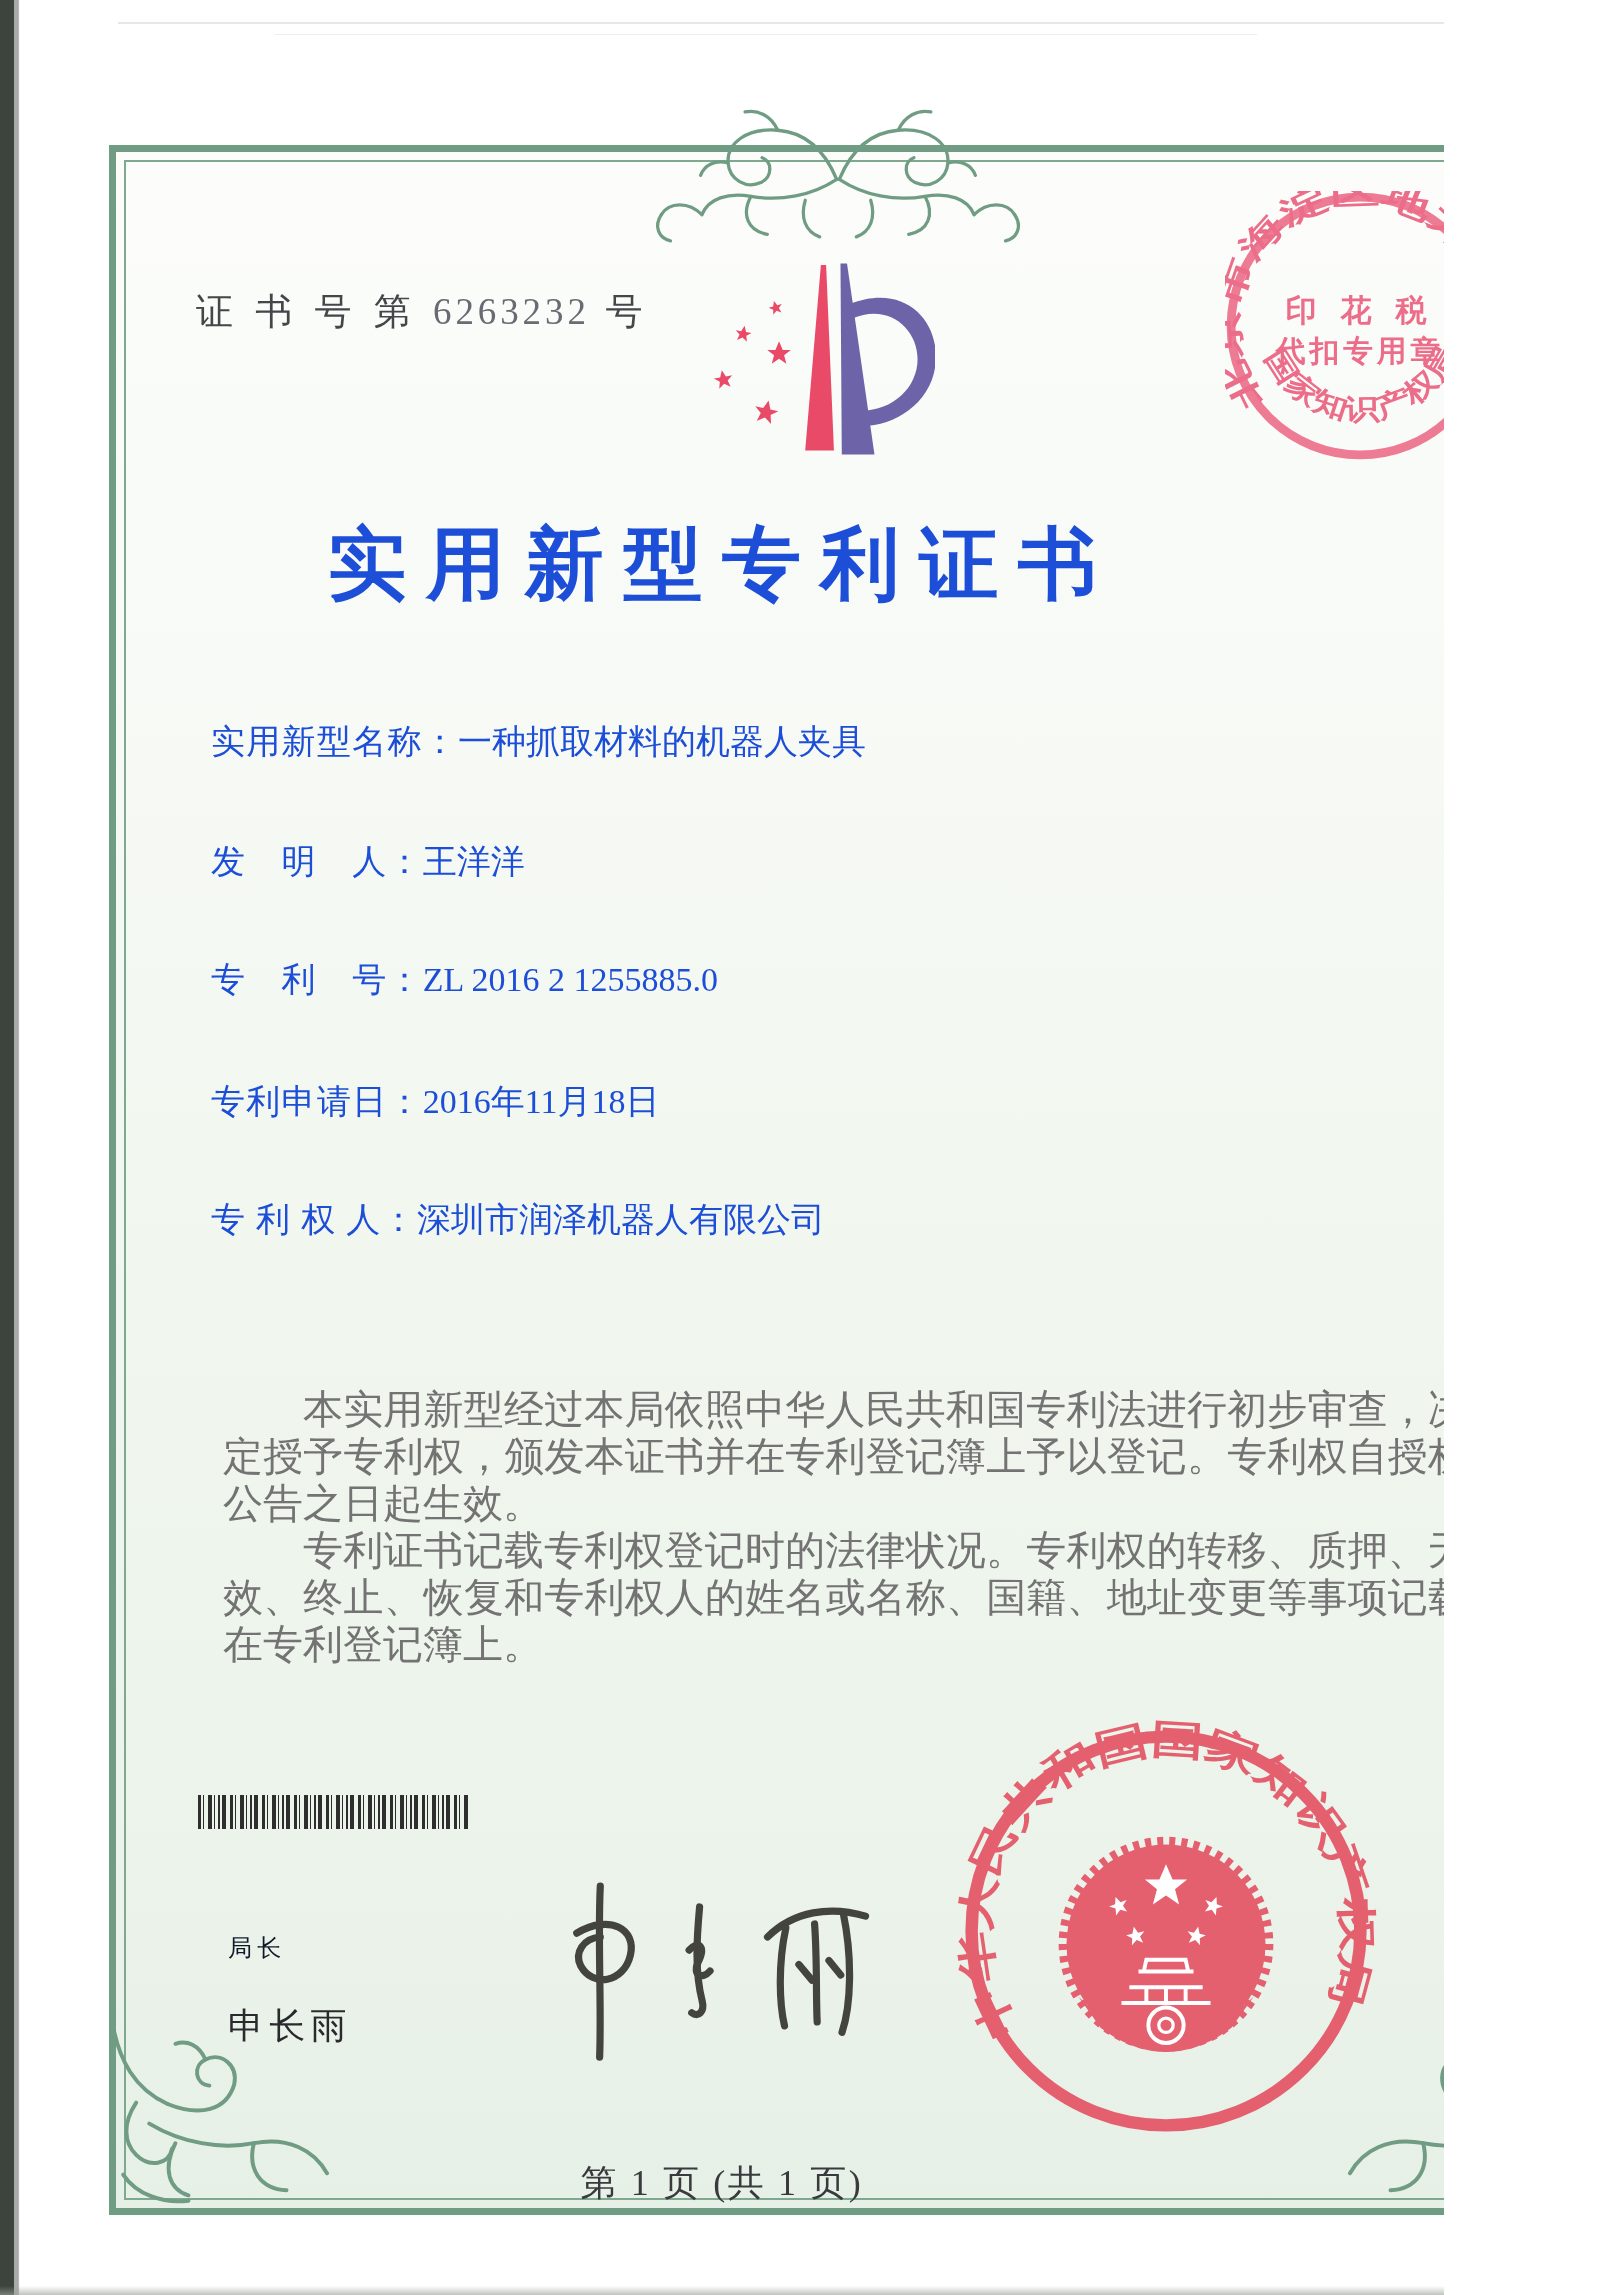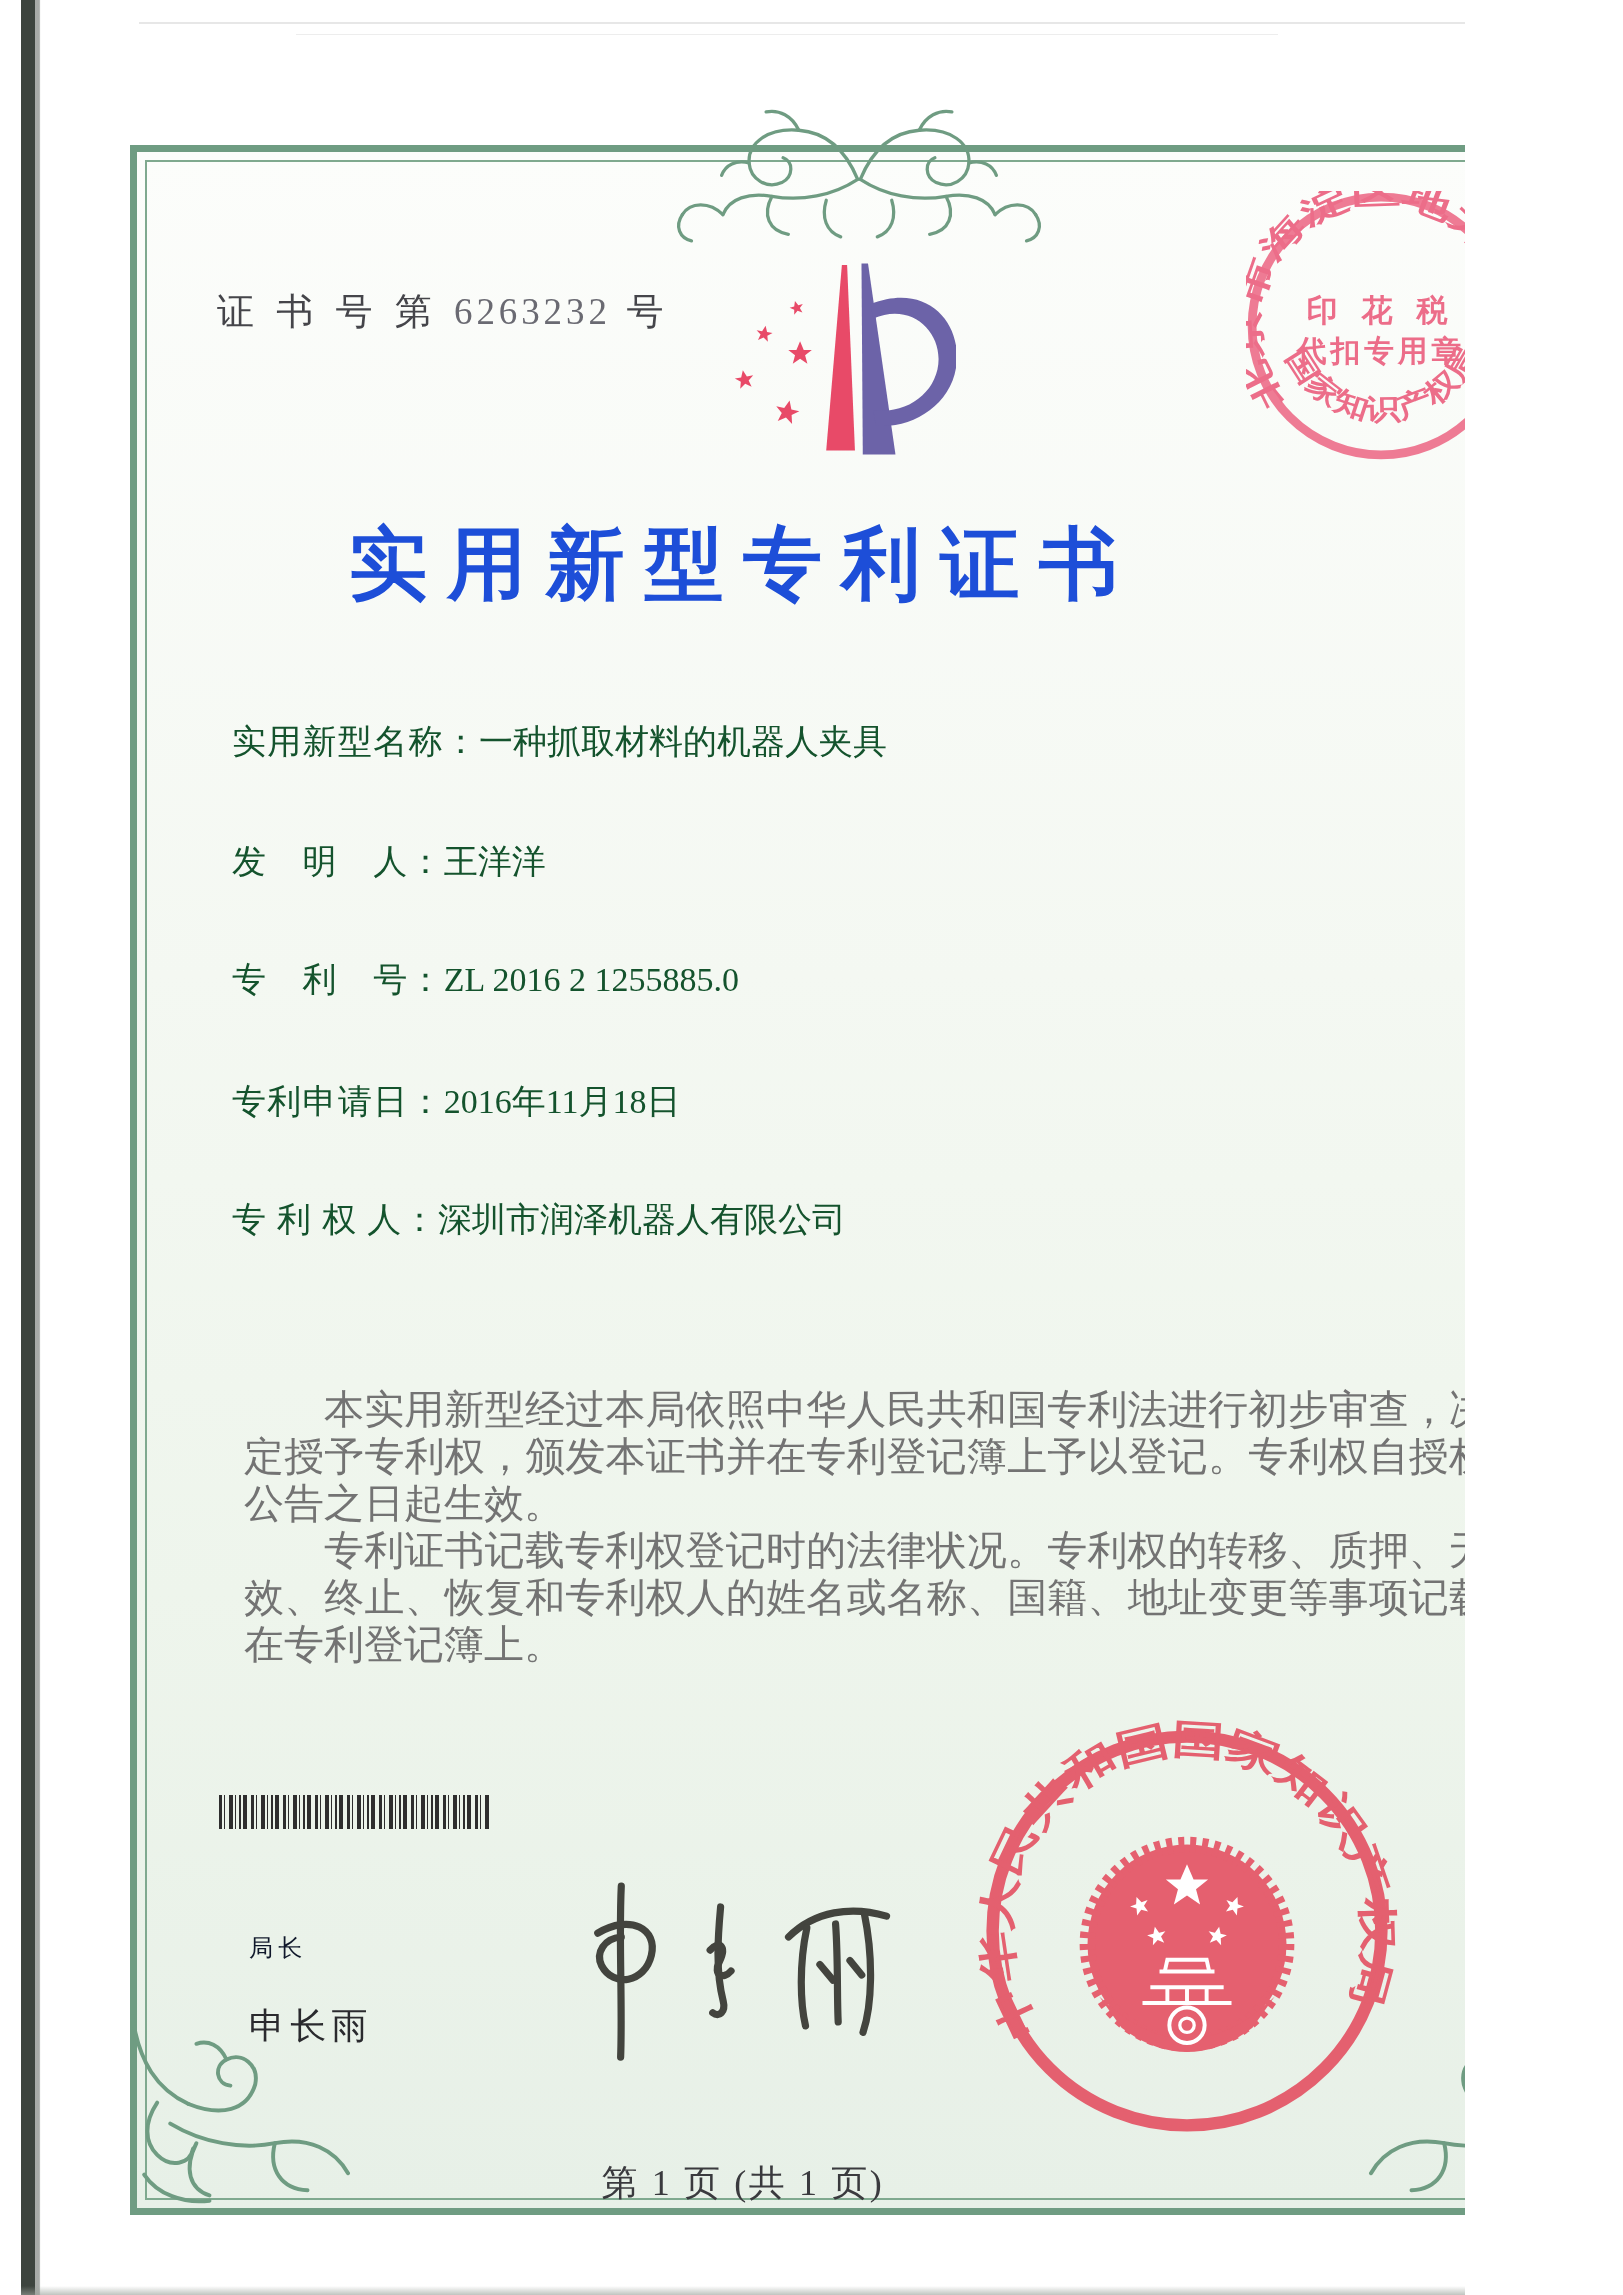--- a/index.html
+++ b/index.html
@@ -1,39 +1,39 @@
 <!DOCTYPE html>
 <html style="font-size:10.5px"><head>
 <meta charset="utf-8">
 <style>
   html,body{margin:0;padding:0;background:#ffffff;}
   #page{
     position:relative;width:1444px;height:2295px;background:#ffffff;overflow:hidden;
-    font-family:"Liberation Serif", serif;color:#1f1f22;margin-left:21px;
+    font-family:"Liberation Serif", serif;color:#1f1f22;
   }
   
   .scan-left{position:absolute;left:0;top:0;width:19.6px;height:2295px;
     background:linear-gradient(90deg,#3d443e 0 14.4px,rgba(61,68,62,.45) 14.4px 18.3px,transparent 19.6px);}
   .scan-bottom{position:absolute;left:0;top:2286px;width:1624px;height:9.8px;
     background:linear-gradient(0deg,#9aa29a,rgba(154,162,154,0));opacity:.7;}
   .scan-streak{position:absolute;left:118px;top:22px;width:1375px;height:2px;background:#cfcfcf;opacity:.5;}
   .scan-streak2{position:absolute;left:275px;top:34px;width:982px;height:1.3px;background:#d8d8d8;opacity:.45;}
   
   .frame-outer{position:absolute;left:109px;top:145px;width:1446px;height:2056px;
     border:7.2px solid #6f9c82;
     background:linear-gradient(180deg,#fcfdfb 0%,#f4f8f2 40%,#eef5ec 70%,#e7f0e7 100%);}
   .frame-inner{position:absolute;left:7.9px;top:7.9px;right:7.9px;bottom:7.9px;border:2.6px solid #7fa98f;}
   
   .cert-no{position:absolute;left:196px;top:287px;font-size:37px;letter-spacing:6.5px;color:#45454a;white-space:nowrap;}
   .cert-no .num{color:#6a6a72;letter-spacing:3.9px;}
   .doc-title{position:absolute;left:50%;top:512px;transform:translateX(-50%);
     font-family:"Liberation Sans", sans-serif;font-weight:700;color:#1d4ed8;
     font-size:79px;letter-spacing:19.6px;white-space:nowrap;}
   
-  .field{position:absolute;left:211px;font-size:34px;color:#14532d;white-space:nowrap;}
+  .field{position:absolute;left:211px;font-size:34px;color:#1d4ed8;white-space:nowrap;}
   .field .lab{letter-spacing:1.3px;}
   
   .body-text{position:absolute;left:223px;top:1386px;width:1245px;font-size:40px;line-height:47px;
     text-align:justify;color:#737373;}
   .body-text p{margin:0;text-indent:2em;}
   
   .barcode{position:absolute;left:198px;top:1795px;width:272px;height:34px;
     background:repeating-linear-gradient(90deg,
       #2e2e2e 0 2.6px,transparent 2.6px 4.6px,
       #2e2e2e 4.6px 5.9px,transparent 5.9px 9.8px,

